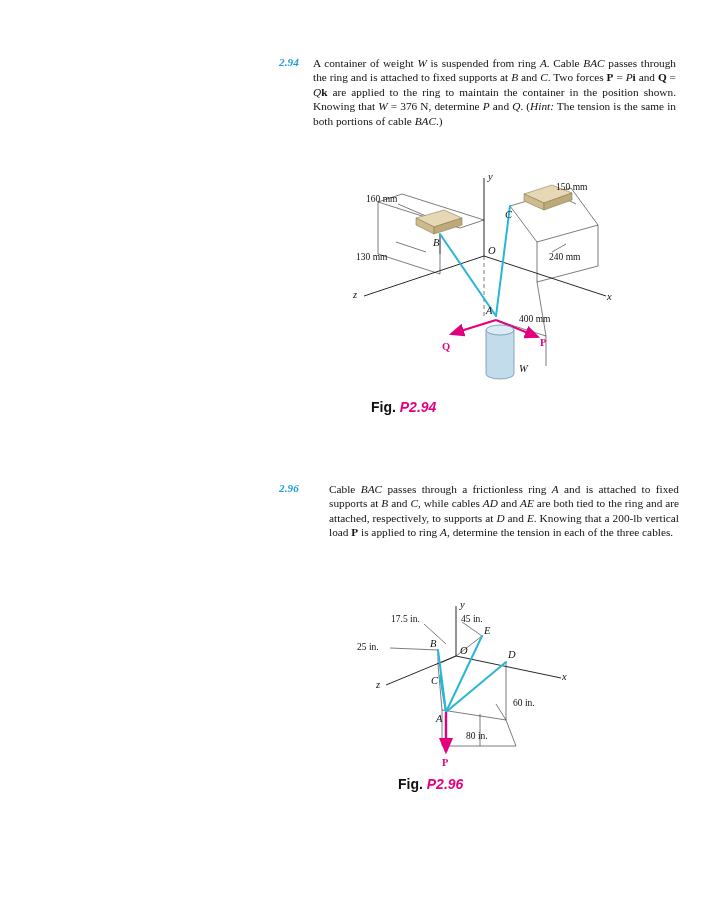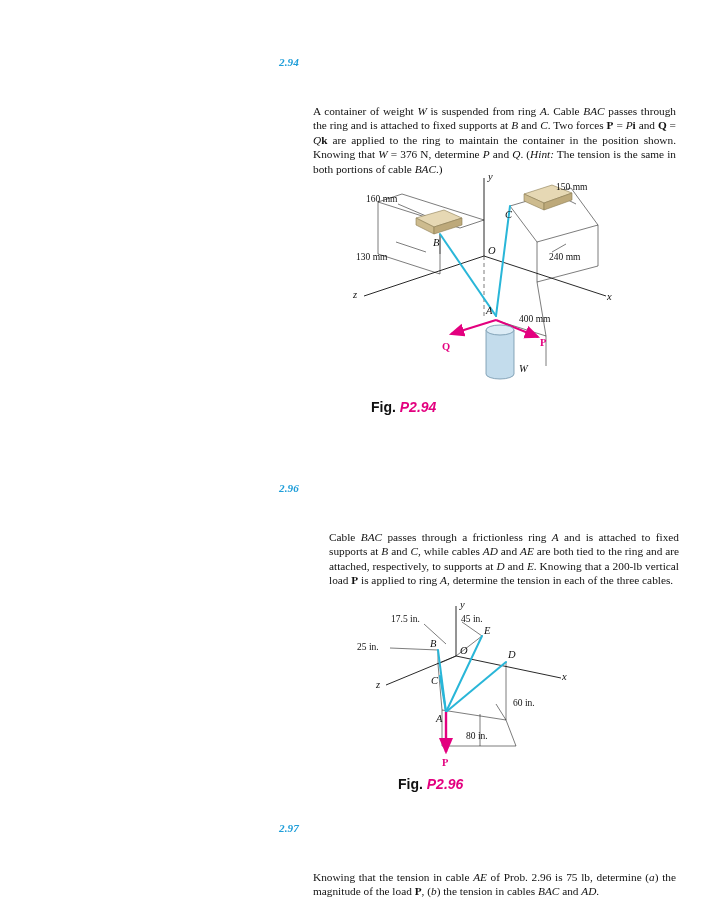--- a/index.html
+++ b/index.html
@@ -37,21 +37,20 @@
     flex: 0 0 34px;
     text-align: left;
     letter-spacing: 0.1px;
   }
   .prob-body {
     font-size: 11.3px;
     line-height: 1.28;
     text-align: justify;
     text-justify: inter-word;
     hyphens: auto;
-    margin-top: 48px;
   }
   .prob-body i { font-style: italic; }
   .prob-body b { font-weight: bold; }
 
   #prob-294 { left: 263px; top: 56px; width: 400px; }
   #prob-294 .prob-body { width: 363px; }
 
   #prob-295 { left: 263px; top: 438px; width: 400px; }
   #prob-295 .prob-body { width: 363px; }
 
@@ -281,21 +280,14 @@
       <text class="lbl-up" x="11" y="50">25 in.</text>
       <text class="lbl-up" x="167" y="106">60 in.</text>
       <text class="lbl-up" x="120" y="139">80 in.</text>
     </svg>
   </div>
   <div class="fig-caption" id="fig-296-cap">
     <span class="fc-label">Fig.</span>
     <span class="fc-id">P2.96</span>
   </div>
 
-  <div class="problem" id="prob-297">
-    <div class="prob-num">2.97</div>
-    <div class="prob-body">
-      Knowing that the tension in cable <i>AE</i> of Prob. 2.96 is 75 lb, determine (<i>a</i>) the magnitude of the load <b>P</b>, (<i>b</i>) the tension in cables <i>BAC</i>
-      and <i>AD</i>.
-    </div>
-  </div>
 
 </div>
 
 </body></html>

